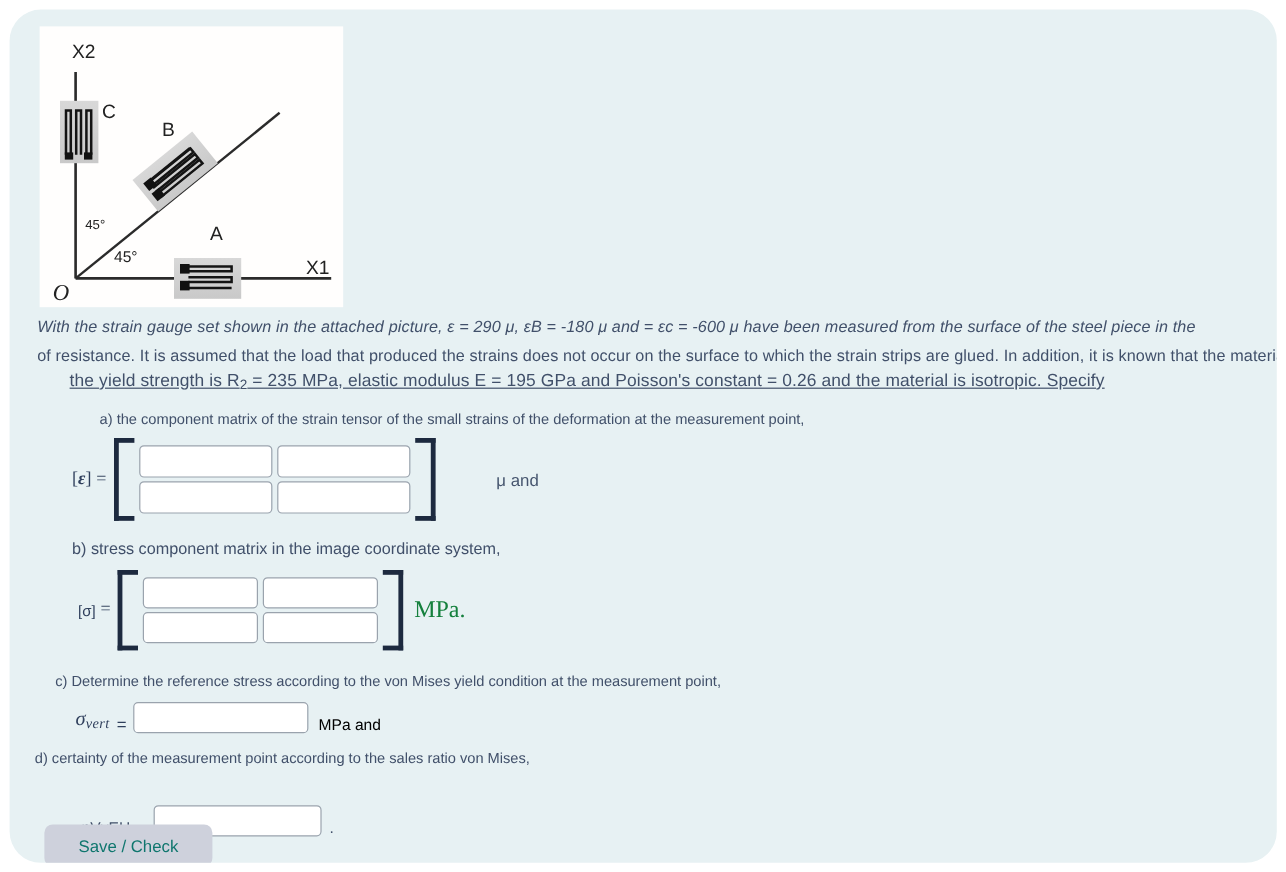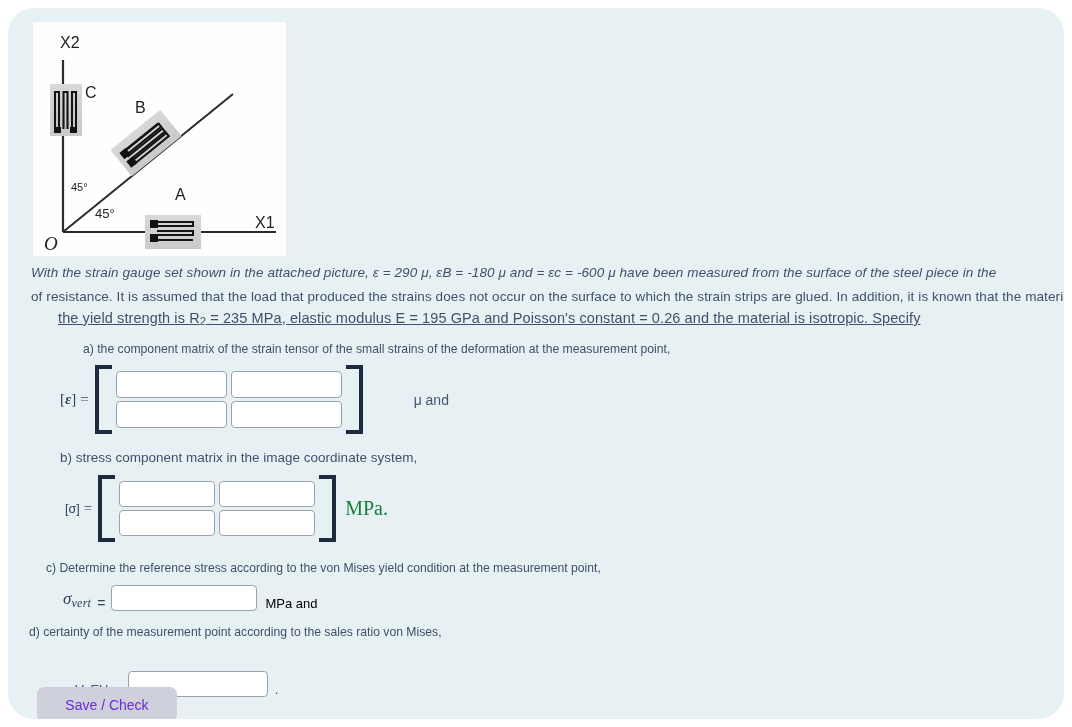--- a/index.html
+++ b/index.html
@@ -192,21 +192,21 @@
   
   #save-check {
     position: absolute;
     left: 29px;
     top: 679px;
     width: 140px;
     height: 35px;
     background: #ced1dc;
     border: none;
     border-radius: 7px;
-    color: #6d28d9;
+    color: #0f766e;
     font-family: "Liberation Sans", sans-serif;
     font-size: 14px;
     cursor: pointer;
   }
 </style>
 </head>
 <body>
 
 <div id="page">
 

